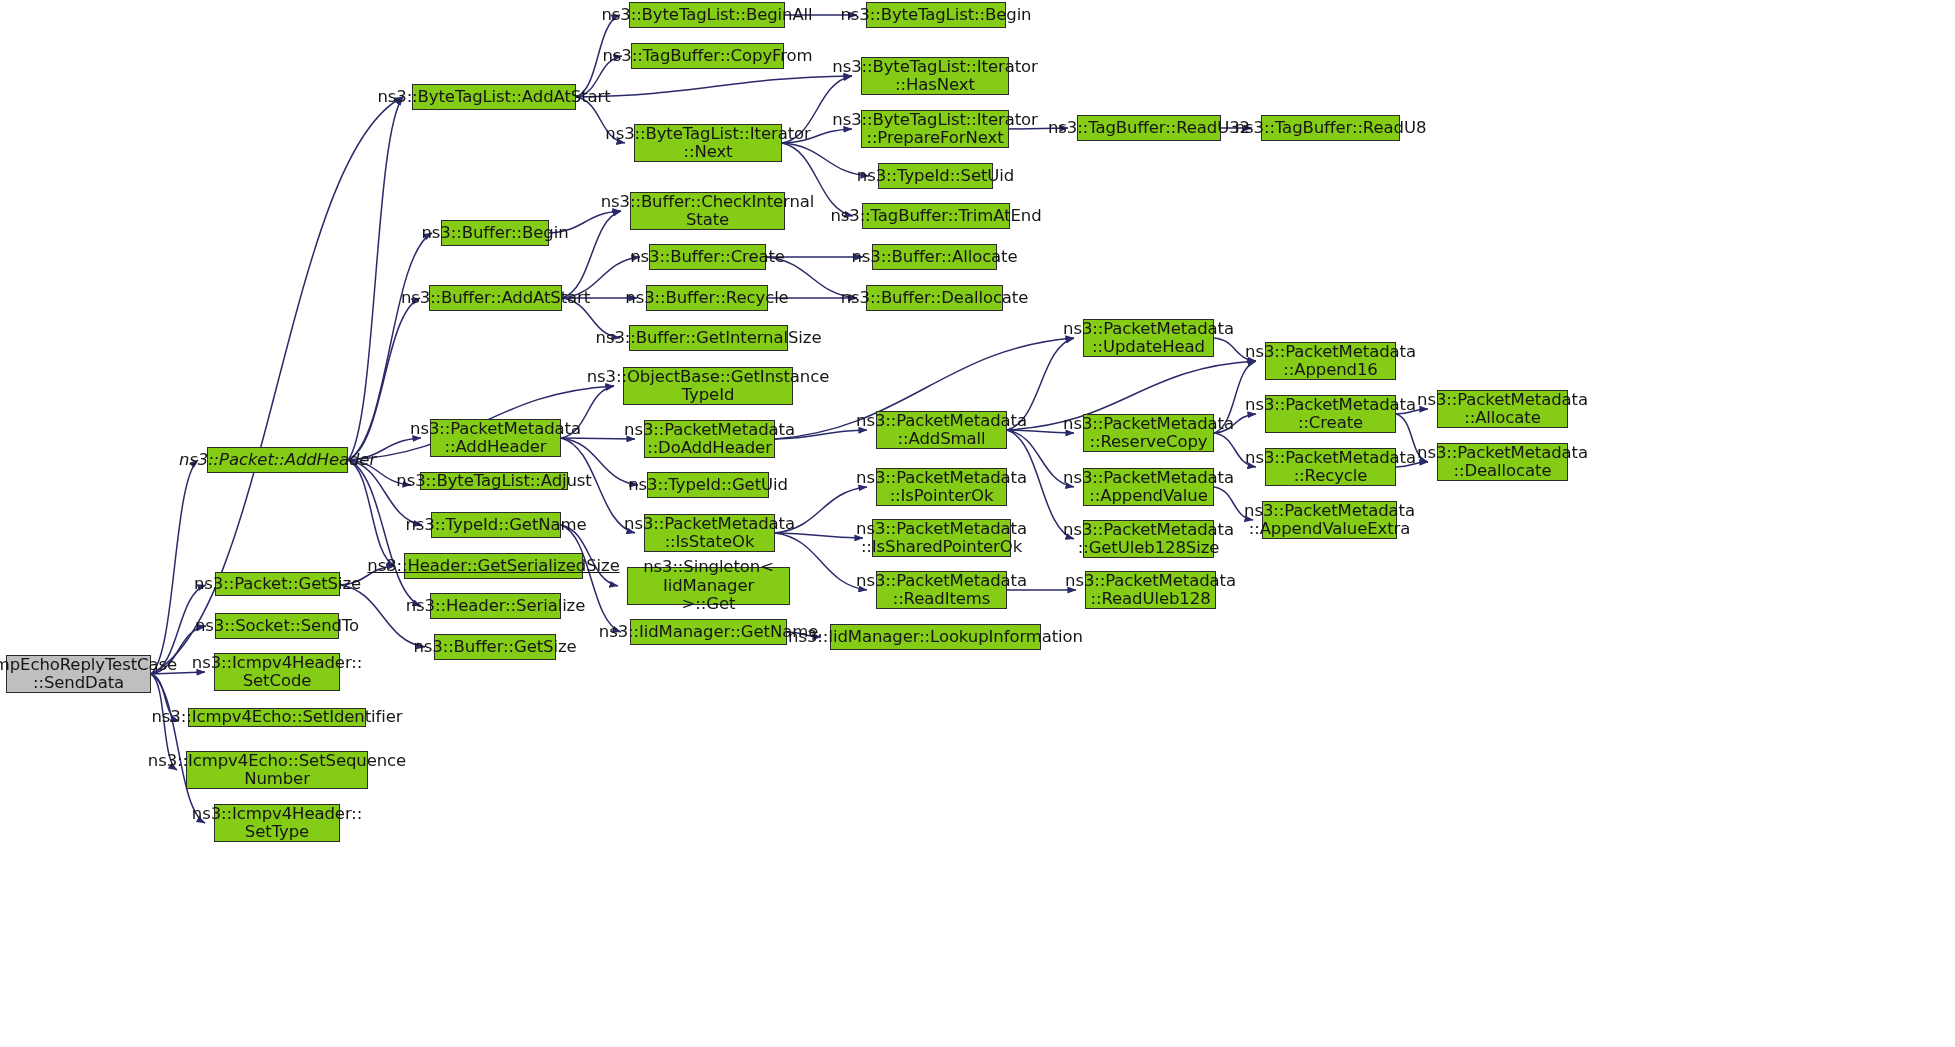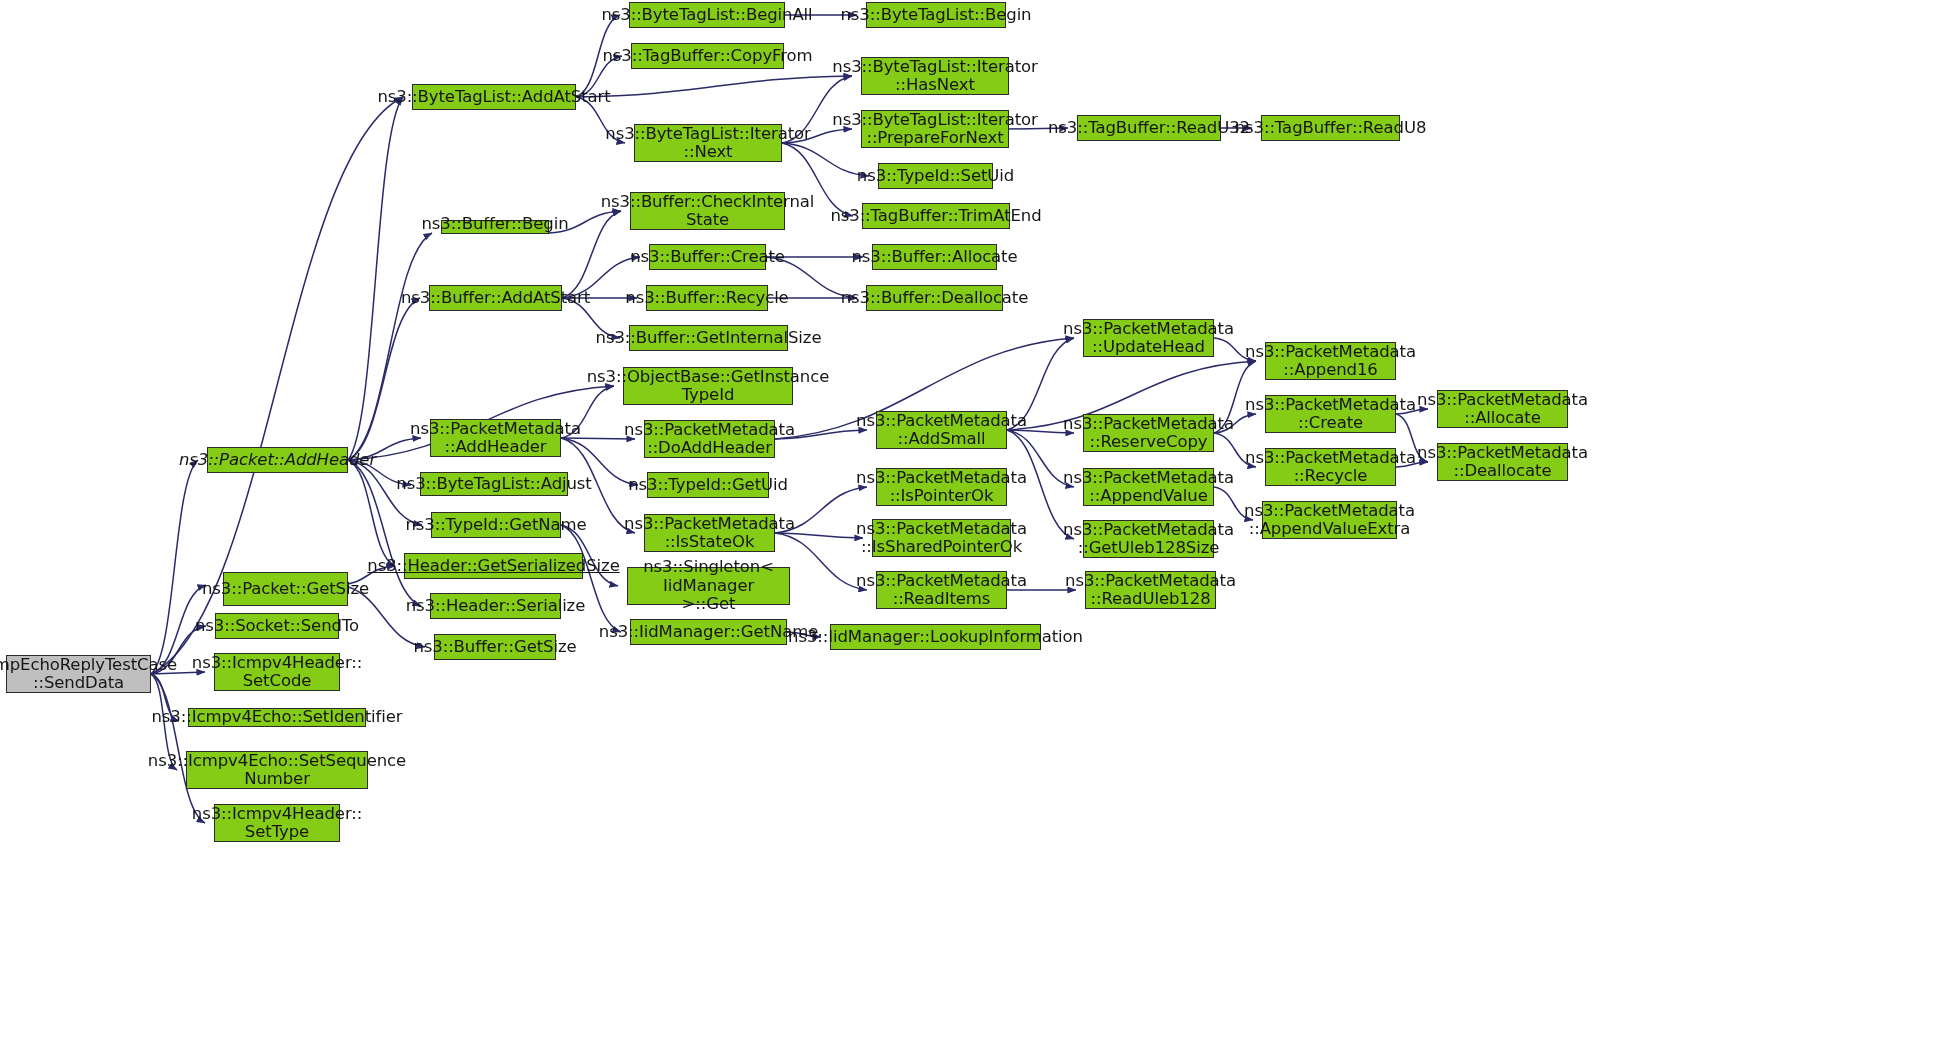--- a/index.html
+++ b/index.html
@@ -118,35 +118,35 @@
         <path d="M1007,590 L1076,590" fill="none" stroke="#2a2a6a" stroke-width="1.5" marker-end="url(#ah)"></path>
         <path d="M561,525 C590.7,531.1 588.3,579.9 618,586" fill="none" stroke="#2a2a6a" stroke-width="1.5" marker-end="url(#ah)"></path>
         <path d="M561,525 C592.05,535.7 589.95,621.3 621,632" fill="none" stroke="#2a2a6a" stroke-width="1.5" marker-end="url(#ah)"></path>
         <path d="M787,632 C806.35,632.5 801.65,636.5 821,637" fill="none" stroke="#2a2a6a" stroke-width="1.5" marker-end="url(#ah)"></path>
       </g>
   </svg>
   <div id="node-layer">
       <div class="node root" style="left: 6px; top: 655px; width: 145px; height: 38px;"><span>IcmpEchoReplyTestCase
 ::SendData</span></div>
       <div class="node" style="left: 207px; top: 447px; width: 141px; height: 26px; font-style: italic;"><span>ns3::Packet::AddHeader</span></div>
-      <div class="node" style="left: 223px; top: 572px; width: 125px; height: 34px;"><span>ns3::Packet::GetSize</span></div>
+      <div class="node" style="left: 215px; top: 572px; width: 125px; height: 24px;"><span>ns3::Packet::GetSize</span></div>
       <div class="node" style="left: 215px; top: 613px; width: 124px; height: 26px;"><span>ns3::Socket::SendTo</span></div>
       <div class="node" style="left: 214px; top: 653px; width: 126px; height: 38px;"><span>ns3::Icmpv4Header::
 SetCode</span></div>
       <div class="node" style="left: 188px; top: 708px; width: 178px; height: 19px;"><span>ns3::Icmpv4Echo::SetIdentifier</span></div>
       <div class="node" style="left: 186px; top: 751px; width: 182px; height: 38px;"><span>ns3::Icmpv4Echo::SetSequence
 Number</span></div>
       <div class="node" style="left: 214px; top: 804px; width: 126px; height: 38px;"><span>ns3::Icmpv4Header::
 SetType</span></div>
       <div class="node" style="left: 412px; top: 84px; width: 164px; height: 26px;"><span>ns3::ByteTagList::AddAtStart</span></div>
-      <div class="node" style="left: 441px; top: 220px; width: 108px; height: 14px; align-items: flex-end;"><span>ns3::Buffer::Begin</span></div>
+      <div class="node" style="left: 441px; top: 220px; width: 108px; height: 26px;"><span>ns3::Buffer::Begin</span></div>
       <div class="node" style="left: 429px; top: 285px; width: 133px; height: 26px;"><span>ns3::Buffer::AddAtStart</span></div>
       <div class="node" style="left: 430px; top: 419px; width: 131px; height: 38px;"><span>ns3::PacketMetadata
 ::AddHeader</span></div>
-      <div class="node" style="left: 420px; top: 472px; width: 148px; height: 24px;"><span>ns3::ByteTagList::Adjust</span></div>
+      <div class="node" style="left: 420px; top: 472px; width: 148px; height: 18px;"><span>ns3::ByteTagList::Adjust</span></div>
       <div class="node" style="left: 431px; top: 512px; width: 130px; height: 26px;"><span>ns3::TypeId::GetName</span></div>
       <div class="node" style="left: 404px; top: 553px; width: 179px; height: 26px; text-decoration: underline;"><span>ns3::Header::GetSerializedSize</span></div>
       <div class="node" style="left: 430px; top: 593px; width: 131px; height: 26px;"><span>ns3::Header::Serialize</span></div>
       <div class="node" style="left: 434px; top: 634px; width: 122px; height: 26px;"><span>ns3::Buffer::GetSize</span></div>
       <div class="node" style="left: 629px; top: 2px; width: 156px; height: 26px;"><span>ns3::ByteTagList::BeginAll</span></div>
       <div class="node" style="left: 631px; top: 43px; width: 153px; height: 26px;"><span>ns3::TagBuffer::CopyFrom</span></div>
       <div class="node" style="left: 634px; top: 124px; width: 148px; height: 38px;"><span>ns3::ByteTagList::Iterator
 ::Next</span></div>
       <div class="node" style="left: 630px; top: 192px; width: 155px; height: 38px;"><span>ns3::Buffer::CheckInternal
 State</span></div>

